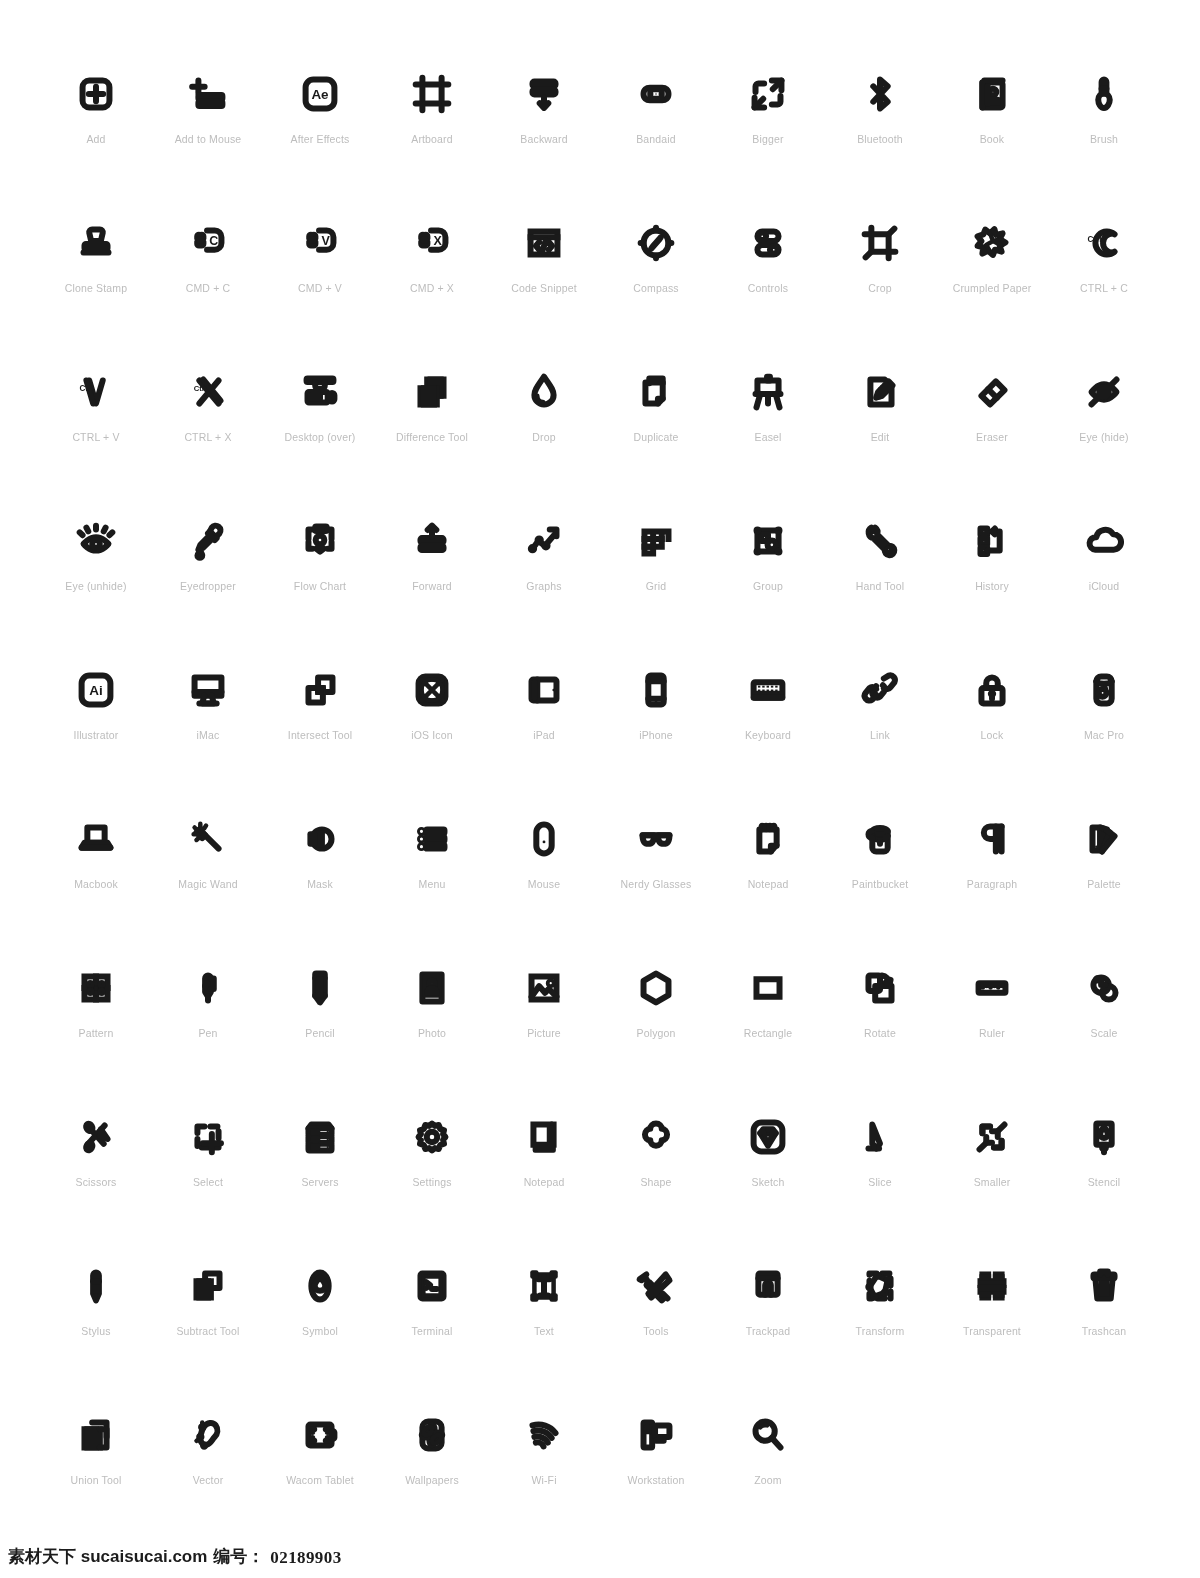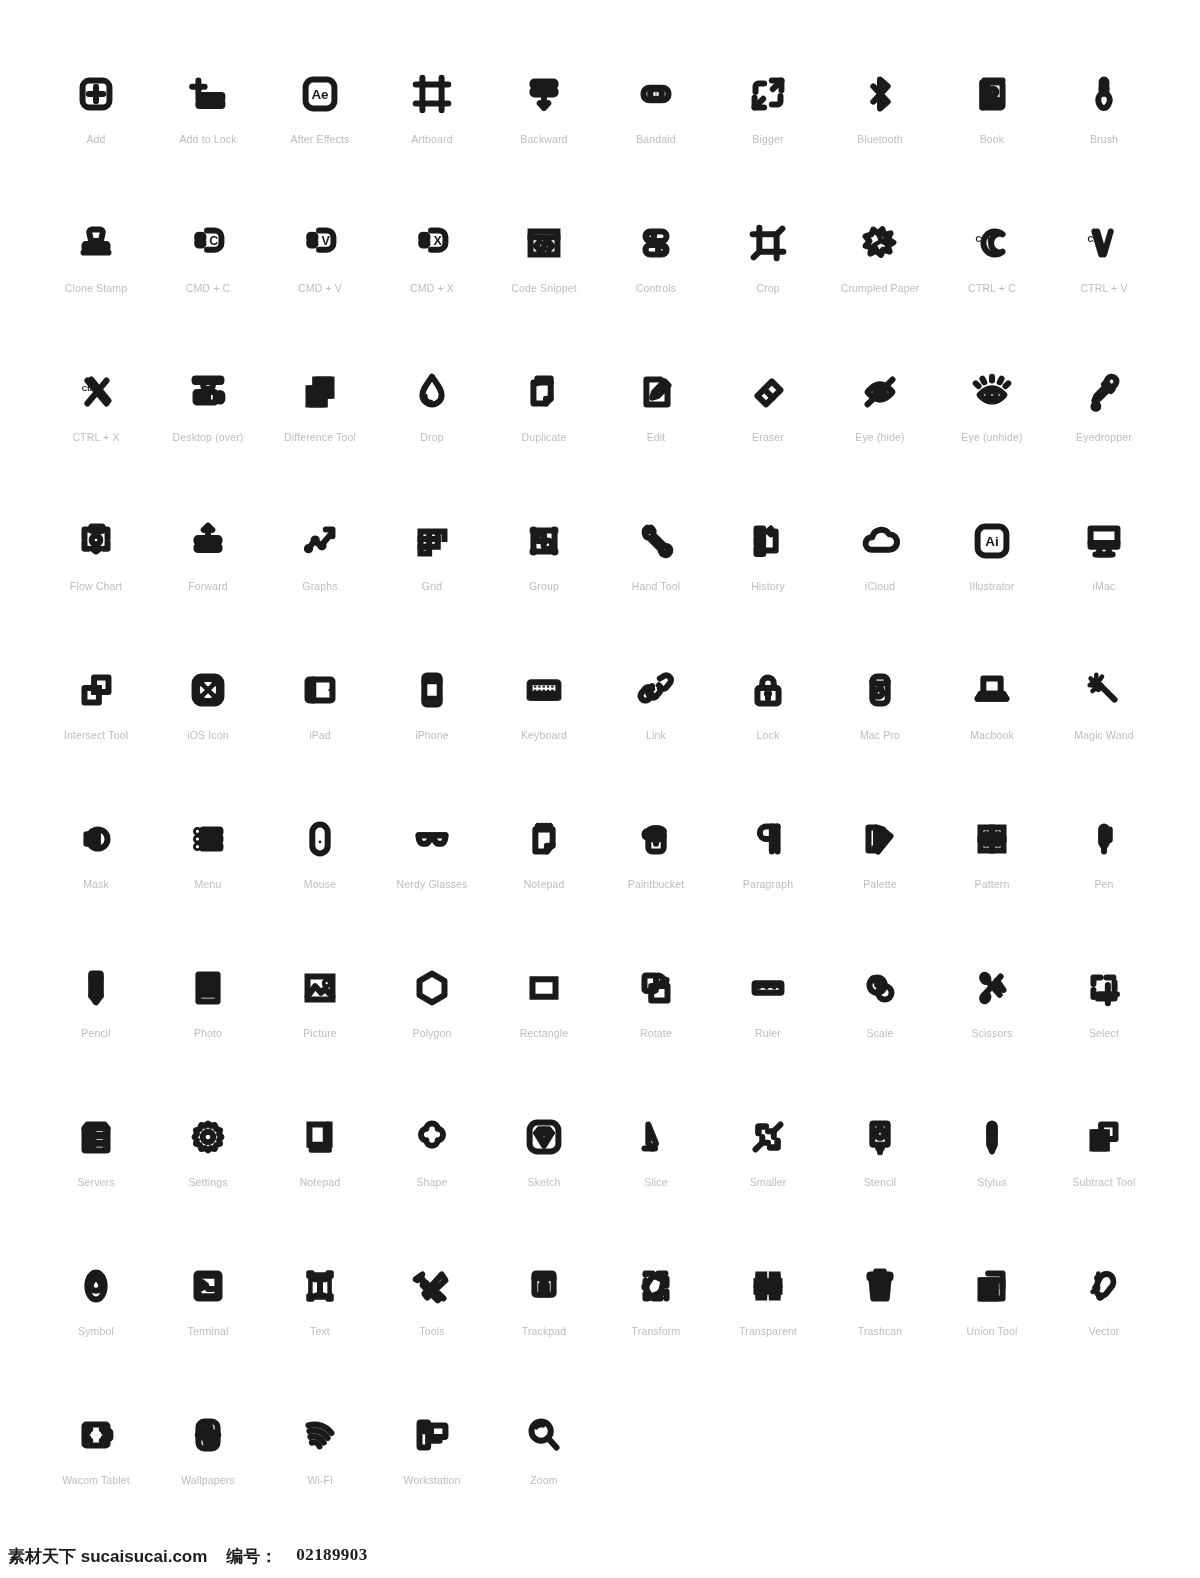--- a/index.html
+++ b/index.html
@@ -63,22 +63,22 @@
   .s { fill: none; stroke: currentColor; stroke-width: 6; stroke-linecap: round; stroke-linejoin: round; }
   .sq { fill: none; stroke: currentColor; stroke-width: 6; stroke-linecap: square; stroke-linejoin: miter; }
   .thin { stroke-width: 4.5; }
   .fl { fill: currentColor; stroke: none; }
   .txt { fill: currentColor; stroke: none; font-family: "Liberation Sans", sans-serif; font-weight: 700; text-anchor: middle; }
   #footer {
     position: absolute;
     left: 8px;
     bottom: 10px;
     display: flex;
-    align-items: flex-start;
-    gap: 19px;
+    align-items: flex-end;
+    gap: 6px;
     font-size: 17px;
     font-weight: 700;
     color: #1c1c1c;
     font-family: "Liberation Sans", sans-serif;
   }
   #footer .site { letter-spacing: 0px; }
   #footer .num { letter-spacing: 0.4px; font-family: Liberation Serif, serif; }
 </style>
 </head>
 <body>
@@ -95,21 +95,21 @@
         <div class="label">Add</div>
       </div>
       <div class="cell">
         <div class="glyph">
           <svg viewBox="0 0 100 100" xmlns="http://www.w3.org/2000/svg">
             <path class="s" d="M30 22v26M17 35h26"></path>
             <rect class="s" x="30" y="52" width="50" height="9" rx="2"></rect>
             <rect class="s" x="30" y="66" width="50" height="9" rx="2"></rect>
           </svg>
         </div>
-        <div class="label">Add to Lock</div>
+        <div class="label">Add to Mouse</div>
       </div>
       <div class="cell">
         <div class="glyph">
           <svg viewBox="0 0 100 100" xmlns="http://www.w3.org/2000/svg">
             <rect class="s" x="20" y="20" width="60" height="60" rx="16"></rect>
             <text class="txt" x="50" y="60" font-size="28">Ae</text>
           </svg>
         </div>
         <div class="label">After Effects</div>
       </div>
@@ -240,20 +240,30 @@
             <rect class="sq" x="22" y="26" width="56" height="48"></rect>
             <path class="sq" d="M22 38h56"></path>
             <path class="s" d="M40 48l-7 8 7 8M60 48l7 8-7 8M54 45l-8 22"></path>
           </svg>
         </div>
         <div class="label">Code Snippet</div>
       </div>
       <div class="cell">
         <div class="glyph">
           <svg viewBox="0 0 100 100" xmlns="http://www.w3.org/2000/svg">
+            <circle class="s" cx="50" cy="50" r="26"></circle>
+            <path class="s" d="M50 18v6M50 76v6M18 50h6M76 50h6"></path>
+            <path class="s" d="M60 38L44 56l-4 6 16-18 4-6z"></path>
+          </svg>
+        </div>
+        <div class="label">Compass</div>
+      </div>
+      <div class="cell">
+        <div class="glyph">
+          <svg viewBox="0 0 100 100" xmlns="http://www.w3.org/2000/svg">
             <rect class="s" x="28" y="26" width="44" height="20" rx="10"></rect>
             <circle class="s" cx="38" cy="36" r="8"></circle>
             <rect class="s" x="28" y="54" width="44" height="20" rx="10"></rect>
             <circle class="s" cx="62" cy="64" r="8"></circle>
           </svg>
         </div>
         <div class="label">Controls</div>
       </div>
       <div class="cell">
         <div class="glyph">
@@ -338,20 +348,31 @@
       </div>
       <div class="cell">
         <div class="glyph">
           <svg viewBox="0 0 100 100" xmlns="http://www.w3.org/2000/svg">
             <path class="s" d="M36 22h28v10M36 22v10"></path>
             <path class="s" d="M28 30h36v34l-10 10H28z"></path>
             <path class="s" d="M54 74V64h10"></path>
           </svg>
         </div>
         <div class="label">Duplicate</div>
+      </div>
+      <div class="cell">
+        <div class="glyph">
+          <svg viewBox="0 0 100 100" xmlns="http://www.w3.org/2000/svg">
+            <path class="s" d="M48 18h6v8h-6z"></path>
+            <rect class="s" x="28" y="26" width="44" height="28"></rect>
+            <path class="s" d="M24 54h52"></path>
+            <path class="s" d="M34 54L26 82M66 54l8 28M50 54v20"></path>
+          </svg>
+        </div>
+        <div class="label">Easel</div>
       </div>
       <div class="cell">
         <div class="glyph">
           <svg viewBox="0 0 100 100" xmlns="http://www.w3.org/2000/svg">
             <path class="s" d="M30 24h30l14 14v38H30z"></path>
             <path class="s" d="M42 62l4-12 22-22 8 8-22 22z"></path>
             <path class="s thin" d="M62 32l8 8M58 36l8 8M54 40l8 8M50 44l8 8M42 62l10-2"></path>
           </svg>
         </div>
         <div class="label">Edit</div>

